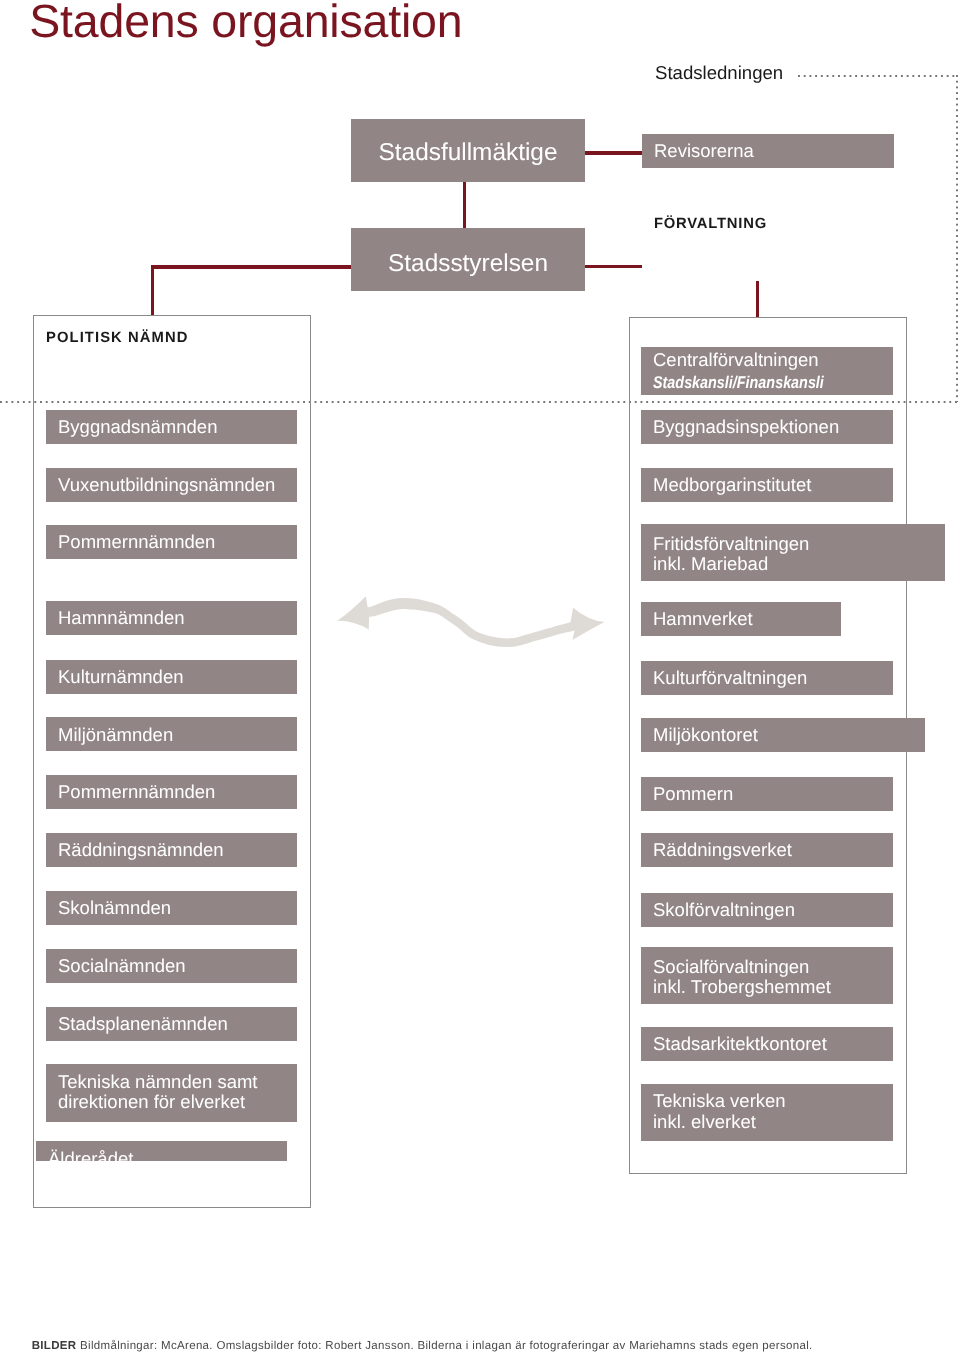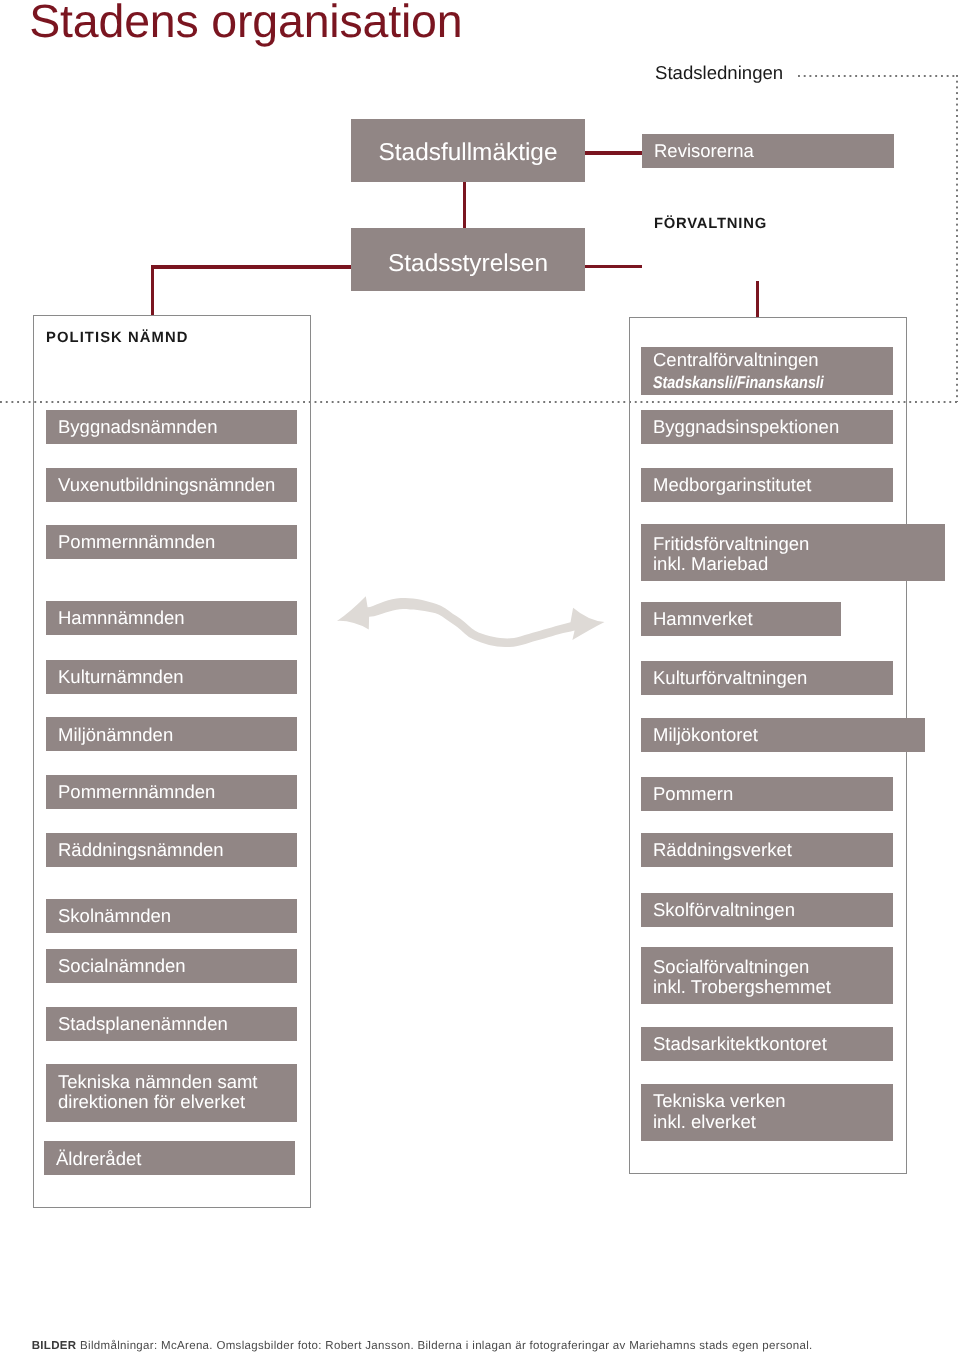--- a/index.html
+++ b/index.html
@@ -114,34 +114,34 @@
       </div>
       <div class="abs gbox" style="left: 46px; top: 717.4px; width: 251px; height: 34px;">
         <span class="t" style="top: 7.5px;">Miljönämnden</span>
       </div>
       <div class="abs gbox" style="left: 46px; top: 775px; width: 251px; height: 34px;">
         <span class="t" style="top: 7px;">Pommernnämnden</span>
       </div>
       <div class="abs gbox" style="left: 46px; top: 833px; width: 251px; height: 34px;">
         <span class="t" style="top: 7px;">Räddningsnämnden</span>
       </div>
-      <div class="abs gbox" style="left: 46px; top: 891.4px; width: 251px; height: 34px; margin-top: 8px;">
+      <div class="abs gbox" style="left: 46px; top: 891.4px; width: 251px; height: 34px;">
         <span class="t" style="top: 7px;">Skolnämnden</span>
       </div>
       <div class="abs gbox" style="left: 46px; top: 949.3px; width: 251px; height: 34px;">
         <span class="t" style="top: 7px;">Socialnämnden</span>
       </div>
       <div class="abs gbox" style="left: 46px; top: 1007.2px; width: 251px; height: 34px;">
         <span class="t" style="top: 7px;">Stadsplanenämnden</span>
       </div>
       <div class="abs gbox" style="left: 46px; top: 1063.8px; width: 251px; height: 58px;">
         <span class="t" style="top: 8px;">Tekniska nämnden samt</span>
         <span class="t" style="top: 28.3px;">direktionen för elverket</span>
       </div>
-      <div class="abs gbox" style="left: 44px; top: 1140.7px; width: 251px; height: 34px; text-align: right;">
+      <div class="abs gbox" style="left: 36px; top: 1140.7px; width: 251px; height: 20px; text-align: right;">
         <span class="t" style="top: 8.6px;">Äldrerådet</span>
       </div>
     </div>
   <div id="list-right">
       <div class="abs gbox" style="left: 641px; top: 346.8px; width: 252px; height: 48.5px;">
         <span class="t" style="top: 3px;">Centralförvaltningen</span>
         <span class="t ital" style="top: 25.8px;">Stadskansli/Finanskansli</span>
       </div>
       <div class="abs gbox" style="left: 641px; top: 410.2px; width: 252px; height: 34px;">
         <span class="t" style="top: 7px;">Byggnadsinspektionen</span>

